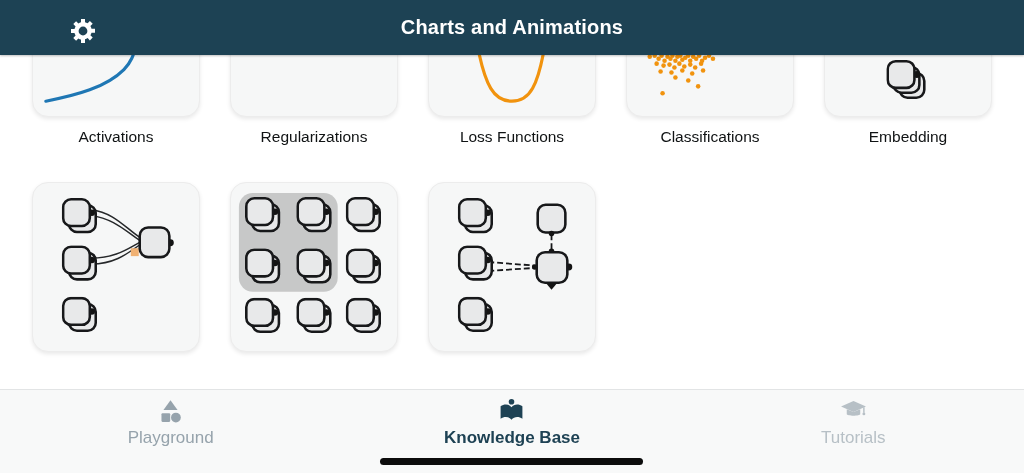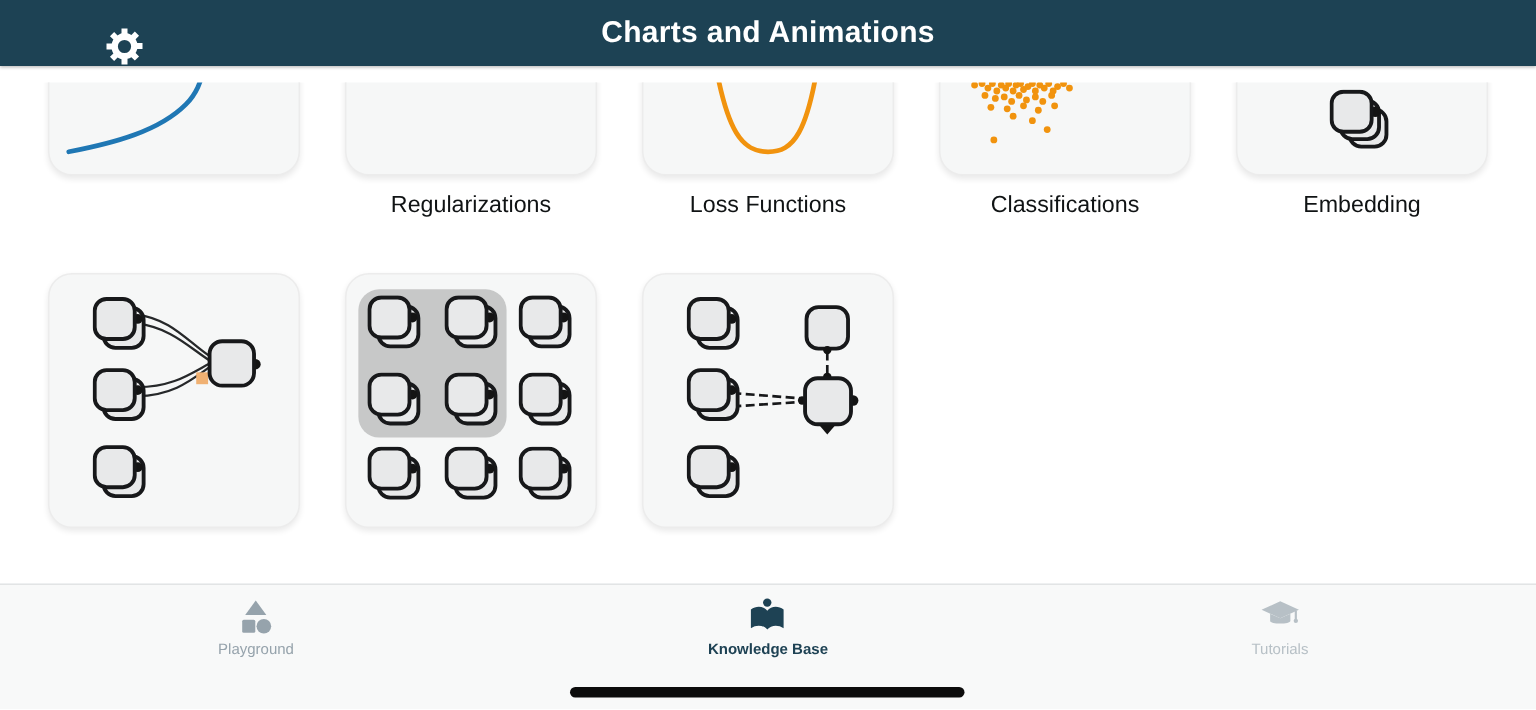--- a/index.html
+++ b/index.html
@@ -1,21 +1,21 @@
 <!DOCTYPE html>
 <html style="--header-bg: #1d4254; --active: #1e4254; --inactive: #96a3ac; --disabled: #b7c0c6;"><head>
 <meta charset="utf-8">
 <style>
   * { margin:0; padding:0; box-sizing:border-box; }
   html,body { width:1024px; height:473px; overflow:hidden; }
   body { font-family:"Liberation Sans", sans-serif; background:#fff; }
   .phone { position:relative; width:1024px; height:473px; background:#fff; overflow:hidden; }
 
   
-  .header { position:absolute; left:0; top:0; width:1024px; height:44px;
+  .header { position:absolute; left:0; top:0; width:1024px; height:55px;
             background:var(--header-bg,#1d4254); display:flex; align-items:center; justify-content:center;
             box-shadow:0 1px 2px rgba(0,0,0,.25); z-index:30; }
   .header-title { color:#fff; font-size:20px; font-weight:700; letter-spacing:.2px; }
   .gear-btn { position:absolute; left:69px; top:17px; width:28px; height:28px; border:none; background:transparent; cursor:pointer; }
 
   
   .content { position:absolute; left:0; top:55px; width:1024px; height:334px; background:#fff; overflow:hidden; }
   .card { position:absolute; width:168px; background:#f6f7f7; border:1px solid #ececec; border-radius:16px;
           box-shadow:0 2px 4px rgba(0,0,0,.09); overflow:hidden; cursor:pointer; }
   .card.row1 { top:-105px; height:167px; }
@@ -26,21 +26,21 @@
 
   .nbox { fill:#e8e9ea; stroke:#17181a; stroke-width:2.6; }
   .wire { fill:none; stroke:#26282a; stroke-width:1.5; }
   .wired { fill:none; stroke:#17181a; stroke-width:1.8; stroke-dasharray:6 3; }
 
   
   .tabbar { position:absolute; left:0; top:389px; width:1024px; height:84px;
             background:#f8f9f9; border-top:1px solid #e2e4e5; display:flex; z-index:20; }
   .tab { flex:1 1 0; display:flex; flex-direction:column; align-items:center; padding-top:8px; cursor:pointer;
          color:var(--inactive,#96a3ac); }
-  .tab .tab-label { font-size:10px; margin-top:3px; }
+  .tab .tab-label { font-size:17px; margin-top:3px; }
   .tab.active { color:var(--active,#1e4254); }
   .tab.active .tab-label { font-weight:700; }
   .tab.dim { color:var(--disabled,#b7c0c6); }
   .home-indicator { position:absolute; left:380px; top:68px; width:263px; height:7px; border-radius:4px; background:#0c0c0c; }
 </style>
 </head>
 <body>
 
 <svg width="0" height="0" style="position:absolute">
   <defs>
@@ -129,20 +129,21 @@
           <circle cx="72" cy="137" r="2.3" fill="#f1930e"></circle>
           <circle cx="36" cy="144" r="2.3" fill="#f1930e"></circle>
         </svg>
     </div>
     <div class="card row1" style="left:824px">
       <svg viewBox="0 0 168 167">
         <use href="#n3" x="62" y="110" width="44" height="44"></use>
       </svg>
     </div>
 
+    <div class="card-label" style="left:32px">Activations</div>
     <div class="card-label" style="left:428px">Loss Functions</div>
     <div class="card-label" style="left:230px">Regularizations</div>
     <div class="card-label" style="left:824px">Embedding</div>
     <div class="card-label" style="left:626px">Classifications</div>
 
     <div class="card row2" style="left:32px">
       <svg viewBox="0 0 168 170">
         <path class="wire" d="M 59 27 C 82 30, 93 45, 108 55"></path>
         <path class="wire" d="M 59 33 C 82 36, 94 49, 108 58"></path>
         <path class="wire" d="M 59 76 C 83 76, 95 67, 108 60"></path>

